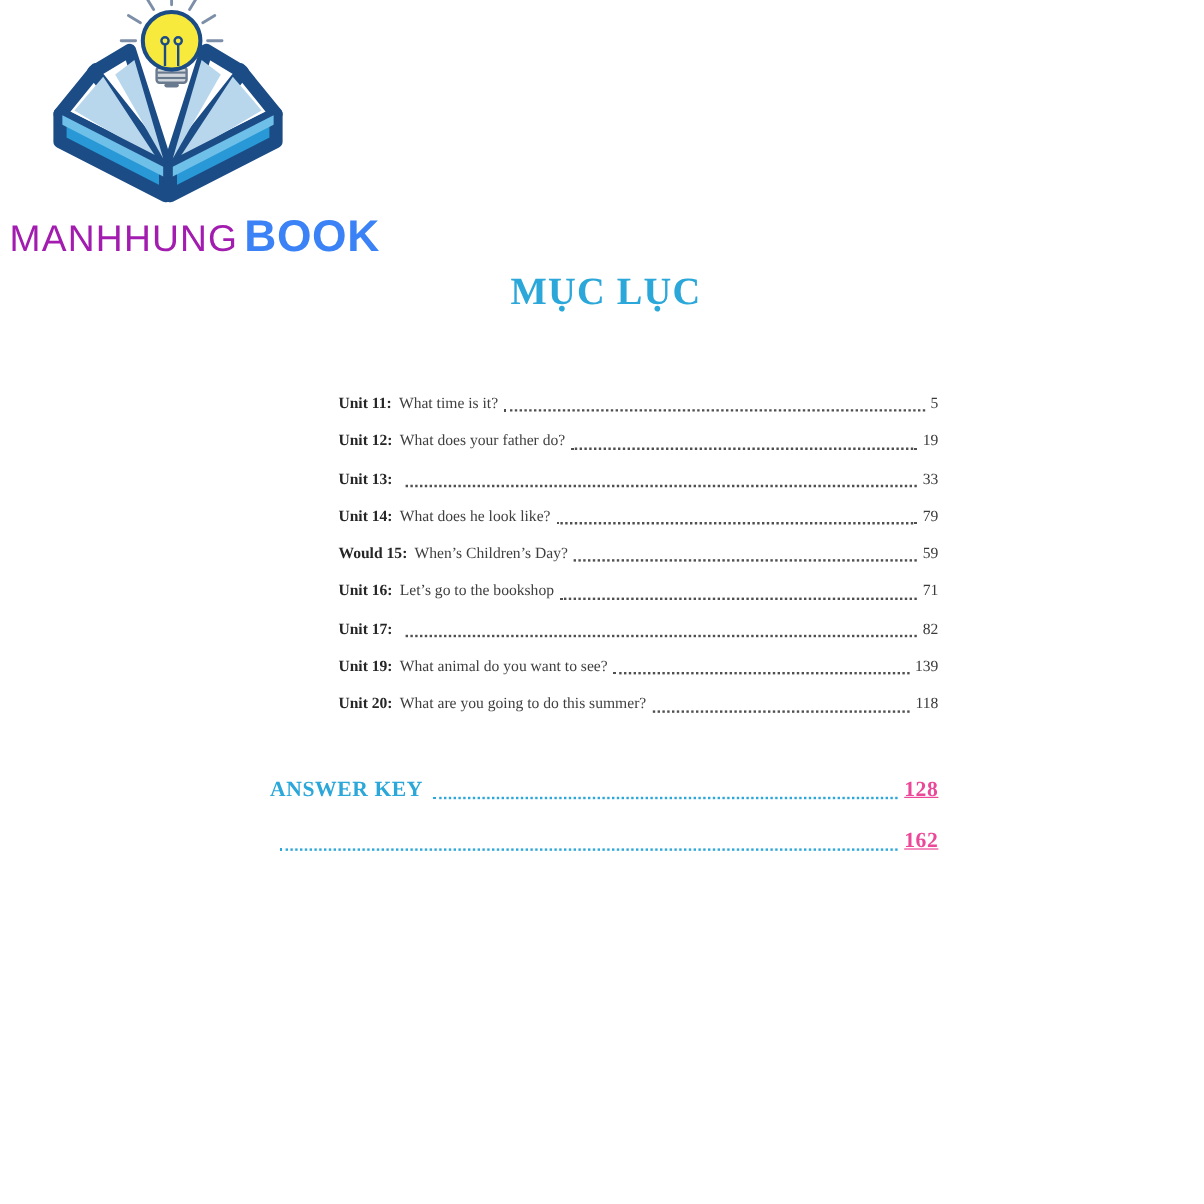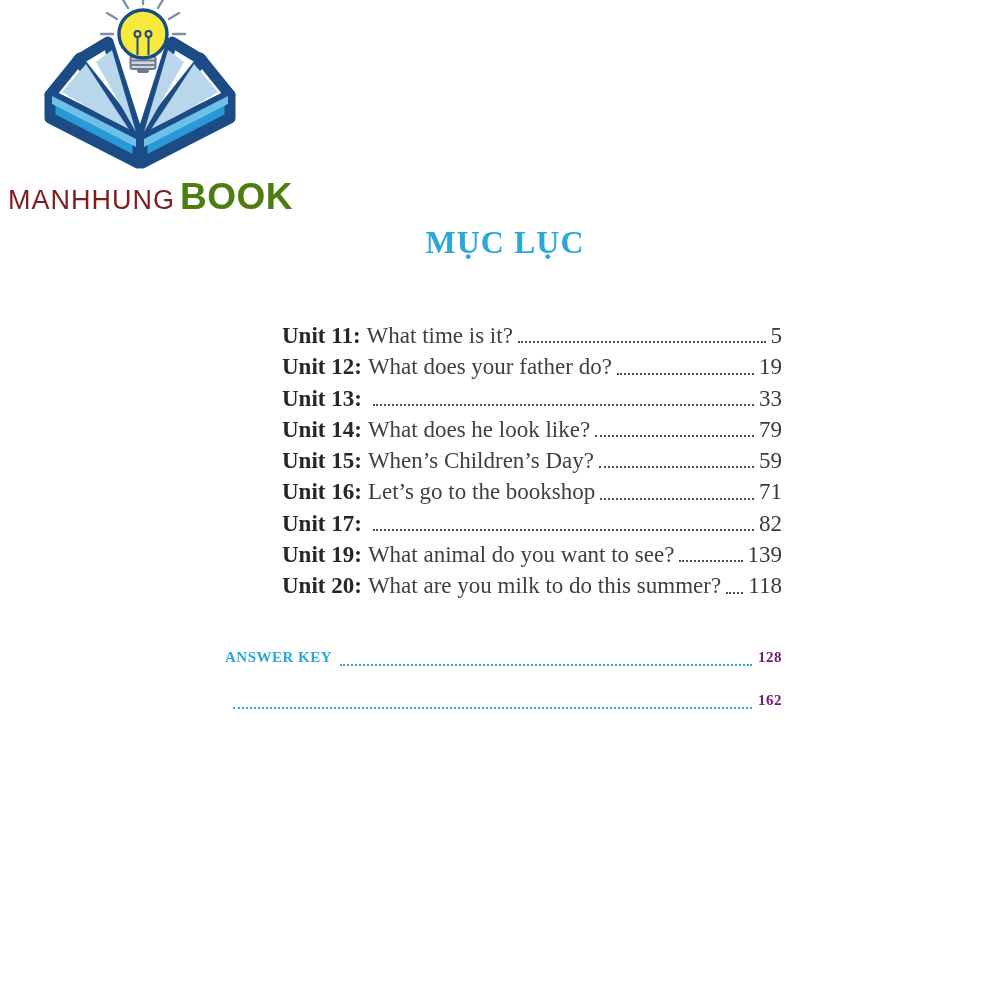--- a/index.html
+++ b/index.html
@@ -13,70 +13,70 @@
 
   
   .logo{position:absolute;left:0;top:0;width:300px;height:220px;}
   .logo-icon{position:absolute;left:0;top:0;}
   .brand{
     position:absolute;left:8px;top:176px;
     display:flex;align-items:baseline;white-space:nowrap;
     font-family:"Liberation Sans", sans-serif;
   }
   .brand-first{
-    font-size:27px;font-weight:normal;letter-spacing:1px;color:#7f1d1d;
+    font-size:31px;font-weight:normal;letter-spacing:1px;color:#a21caf;
   }
   .brand-second{
-    font-size:37px;font-weight:bold;letter-spacing:0.5px;color:#4d7c0f;margin-left:5px;
+    font-size:37px;font-weight:bold;letter-spacing:0.5px;color:#3b82f6;margin-left:5px;
   }
 
   
   .doc-title{
     position:absolute;left:0;top:224px;width:1010px;
     margin:0;text-align:center;
     font-size:32px;font-weight:bold;letter-spacing:1px;
     color:#2ba7d9;
     font-family:"Liberation Serif", serif;
   }
 
   
   .toc{
     position:absolute;left:282px;top:320px;width:500px;
   }
   .toc-row{
     display:flex;align-items:baseline;
     height:31.3px;line-height:31.3px;
-    font-size:23px;color:#3f3f3f;white-space:nowrap;
+    font-size:13px;color:#3f3f3f;white-space:nowrap;
   }
   .unit{font-weight:bold;color:#262626;margin-right:6px;}
   .dots{
     flex:1;min-width:14px;
     align-self:flex-end;
     border-bottom:2.4px dotted #4f4f4f;
     margin:0 2px 8px 5px;
   }
   .pg{color:#3a3a3a;padding-left:3px;}
 
   
   .backsections{
     position:absolute;left:225px;top:636px;width:557px;
   }
   .sec-row{
     display:flex;align-items:center;
     height:43px;line-height:43px;
-    font-size:15px;font-weight:bold;letter-spacing:0.5px;
+    font-size:18px;font-weight:bold;letter-spacing:0.5px;
     color:#2ba7d9;white-space:nowrap;
   }
   .sec-dots{
     flex:1;min-width:14px;
     align-self:flex-end;
     border-bottom:2.6px dotted #2ba7d9;
     margin:0 2px 13px 8px;
   }
-  .sec-pg{color:#701a75;padding-left:4px;}
+  .sec-pg{color:#ec4899;padding-left:4px;text-decoration:underline;}
 </style>
 </head>
 <body>
 
 <div class="page">
 
   <header class="logo">
     <svg class="logo-icon" width="290" height="180" viewBox="0 0 290 180" aria-hidden="true">
 
       <g stroke="#7d8fa8" stroke-width="2.4" stroke-linecap="round">
@@ -151,21 +151,21 @@
     </div>
 
     <div class="toc-row">
       <span class="unit">Unit 14:</span>
       <span class="ttl">What does he look like?</span>
       <span class="dots"></span>
       <span class="pg">79</span>
     </div>
 
     <div class="toc-row">
-      <span class="unit">Unit 15:</span>
+      <span class="unit">Would 15:</span>
       <span class="ttl">When’s Children’s Day?</span>
       <span class="dots"></span>
       <span class="pg">59</span>
     </div>
 
     <div class="toc-row">
       <span class="unit">Unit 16:</span>
       <span class="ttl">Let’s go to the bookshop</span>
       <span class="dots"></span>
       <span class="pg">71</span>
@@ -180,21 +180,21 @@
 
     <div class="toc-row">
       <span class="unit">Unit 19:</span>
       <span class="ttl">What animal do you want to see?</span>
       <span class="dots"></span>
       <span class="pg">139</span>
     </div>
 
     <div class="toc-row">
       <span class="unit">Unit 20:</span>
-      <span class="ttl">What are you milk to do this summer?</span>
+      <span class="ttl">What are you going to do this summer?</span>
       <span class="dots"></span>
       <span class="pg">118</span>
     </div>
   </div>
 
   <div class="backsections">
     <div class="sec-row">
       <span class="sec-label">ANSWER KEY</span>
       <span class="dots sec-dots"></span>
       <span class="sec-pg">128</span>

